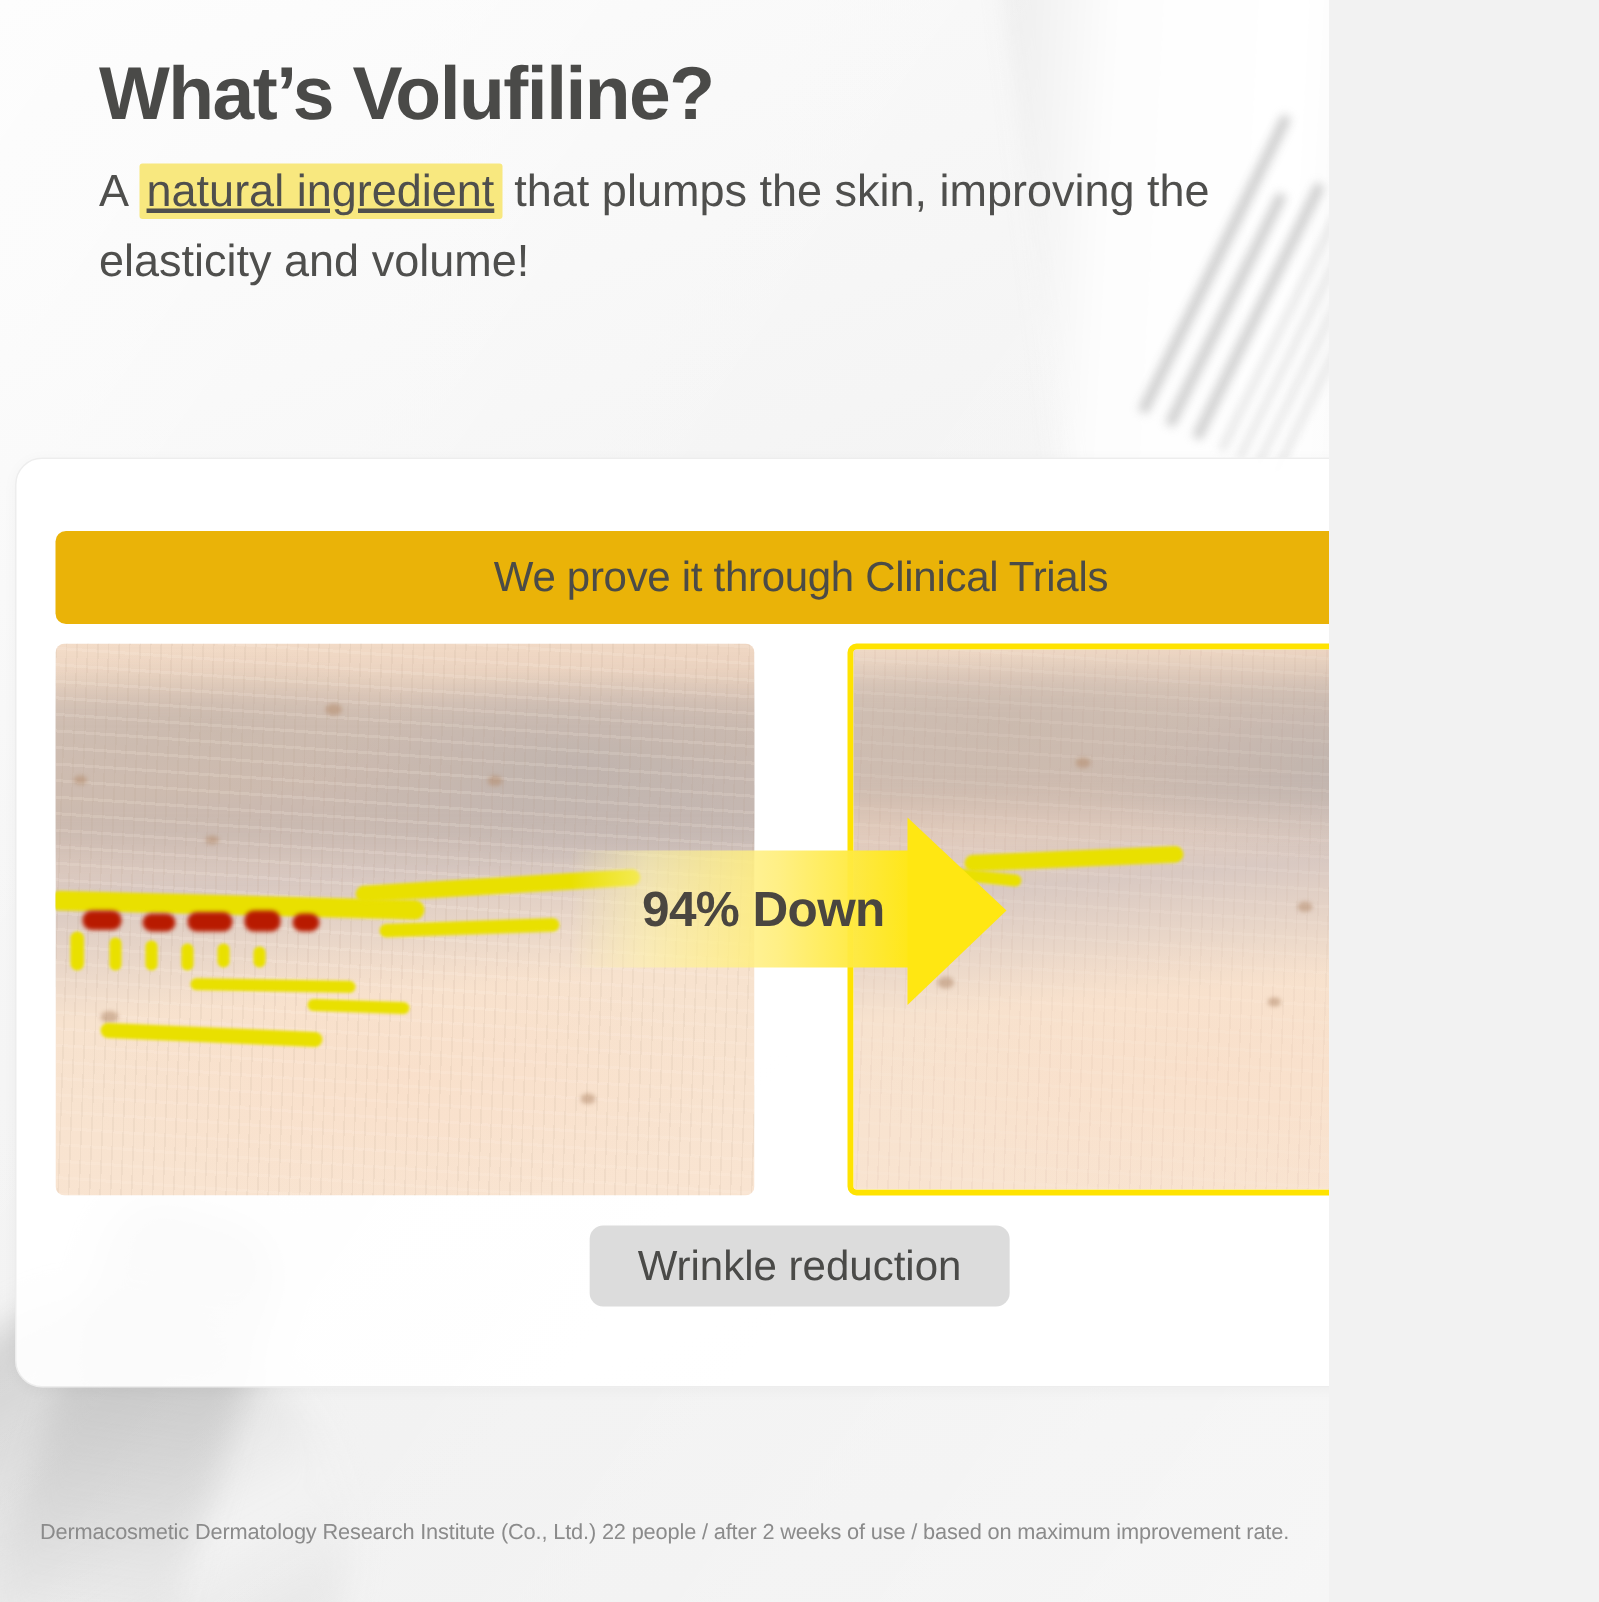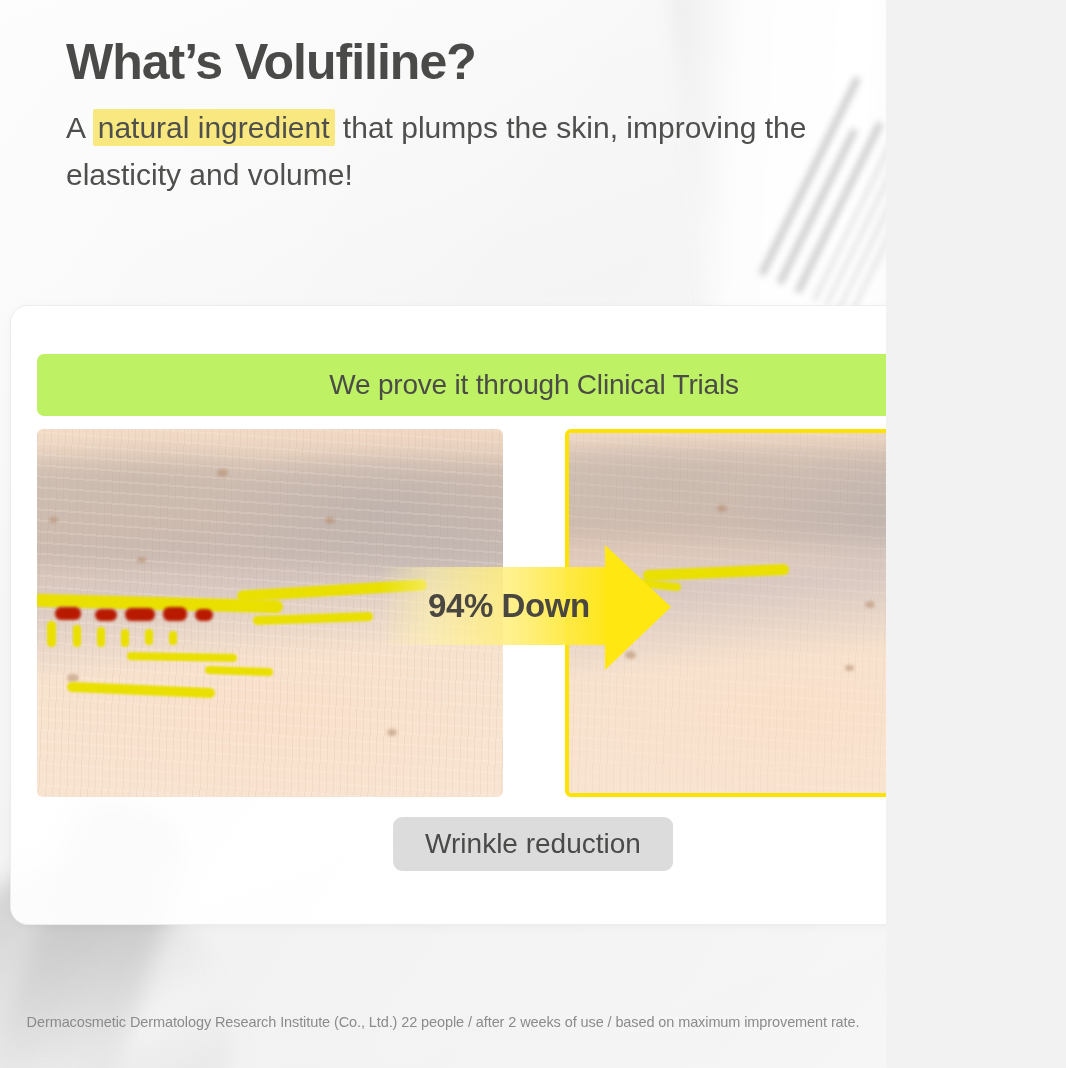--- a/index.html
+++ b/index.html
@@ -116,20 +116,21 @@
     margin: 14px 0 0 0;
     font-size: 30px;
     line-height: 1.58;
     color: #4f4f4d;
     font-weight: 400;
   }
   .hl {
     background: #f8e87f;
     padding: 2px 5px;
     border-radius: 2px;
+    text-decoration: underline;
   }
 
   
   .card {
     position: absolute;
     left: 10px;
     top: 305px;
     width: 1046px;
     height: 620px;
     box-sizing: border-box;
@@ -138,21 +139,21 @@
     border-radius: 18px;
     box-shadow: 0 2px 10px rgba(0,0,0,.035);
   }
 
   .banner {
     position: absolute;
     left: 26px;
     top: 48px;
     width: 994px;
     height: 62px;
-    background: #bef264;
+    background: #eab308;
     border-radius: 7px;
     display: flex;
     align-items: center;
     justify-content: center;
   }
   .banner-text {
     font-size: 28px;
     color: #4b4b47;
     font-weight: 400;
     letter-spacing: -.2px;

